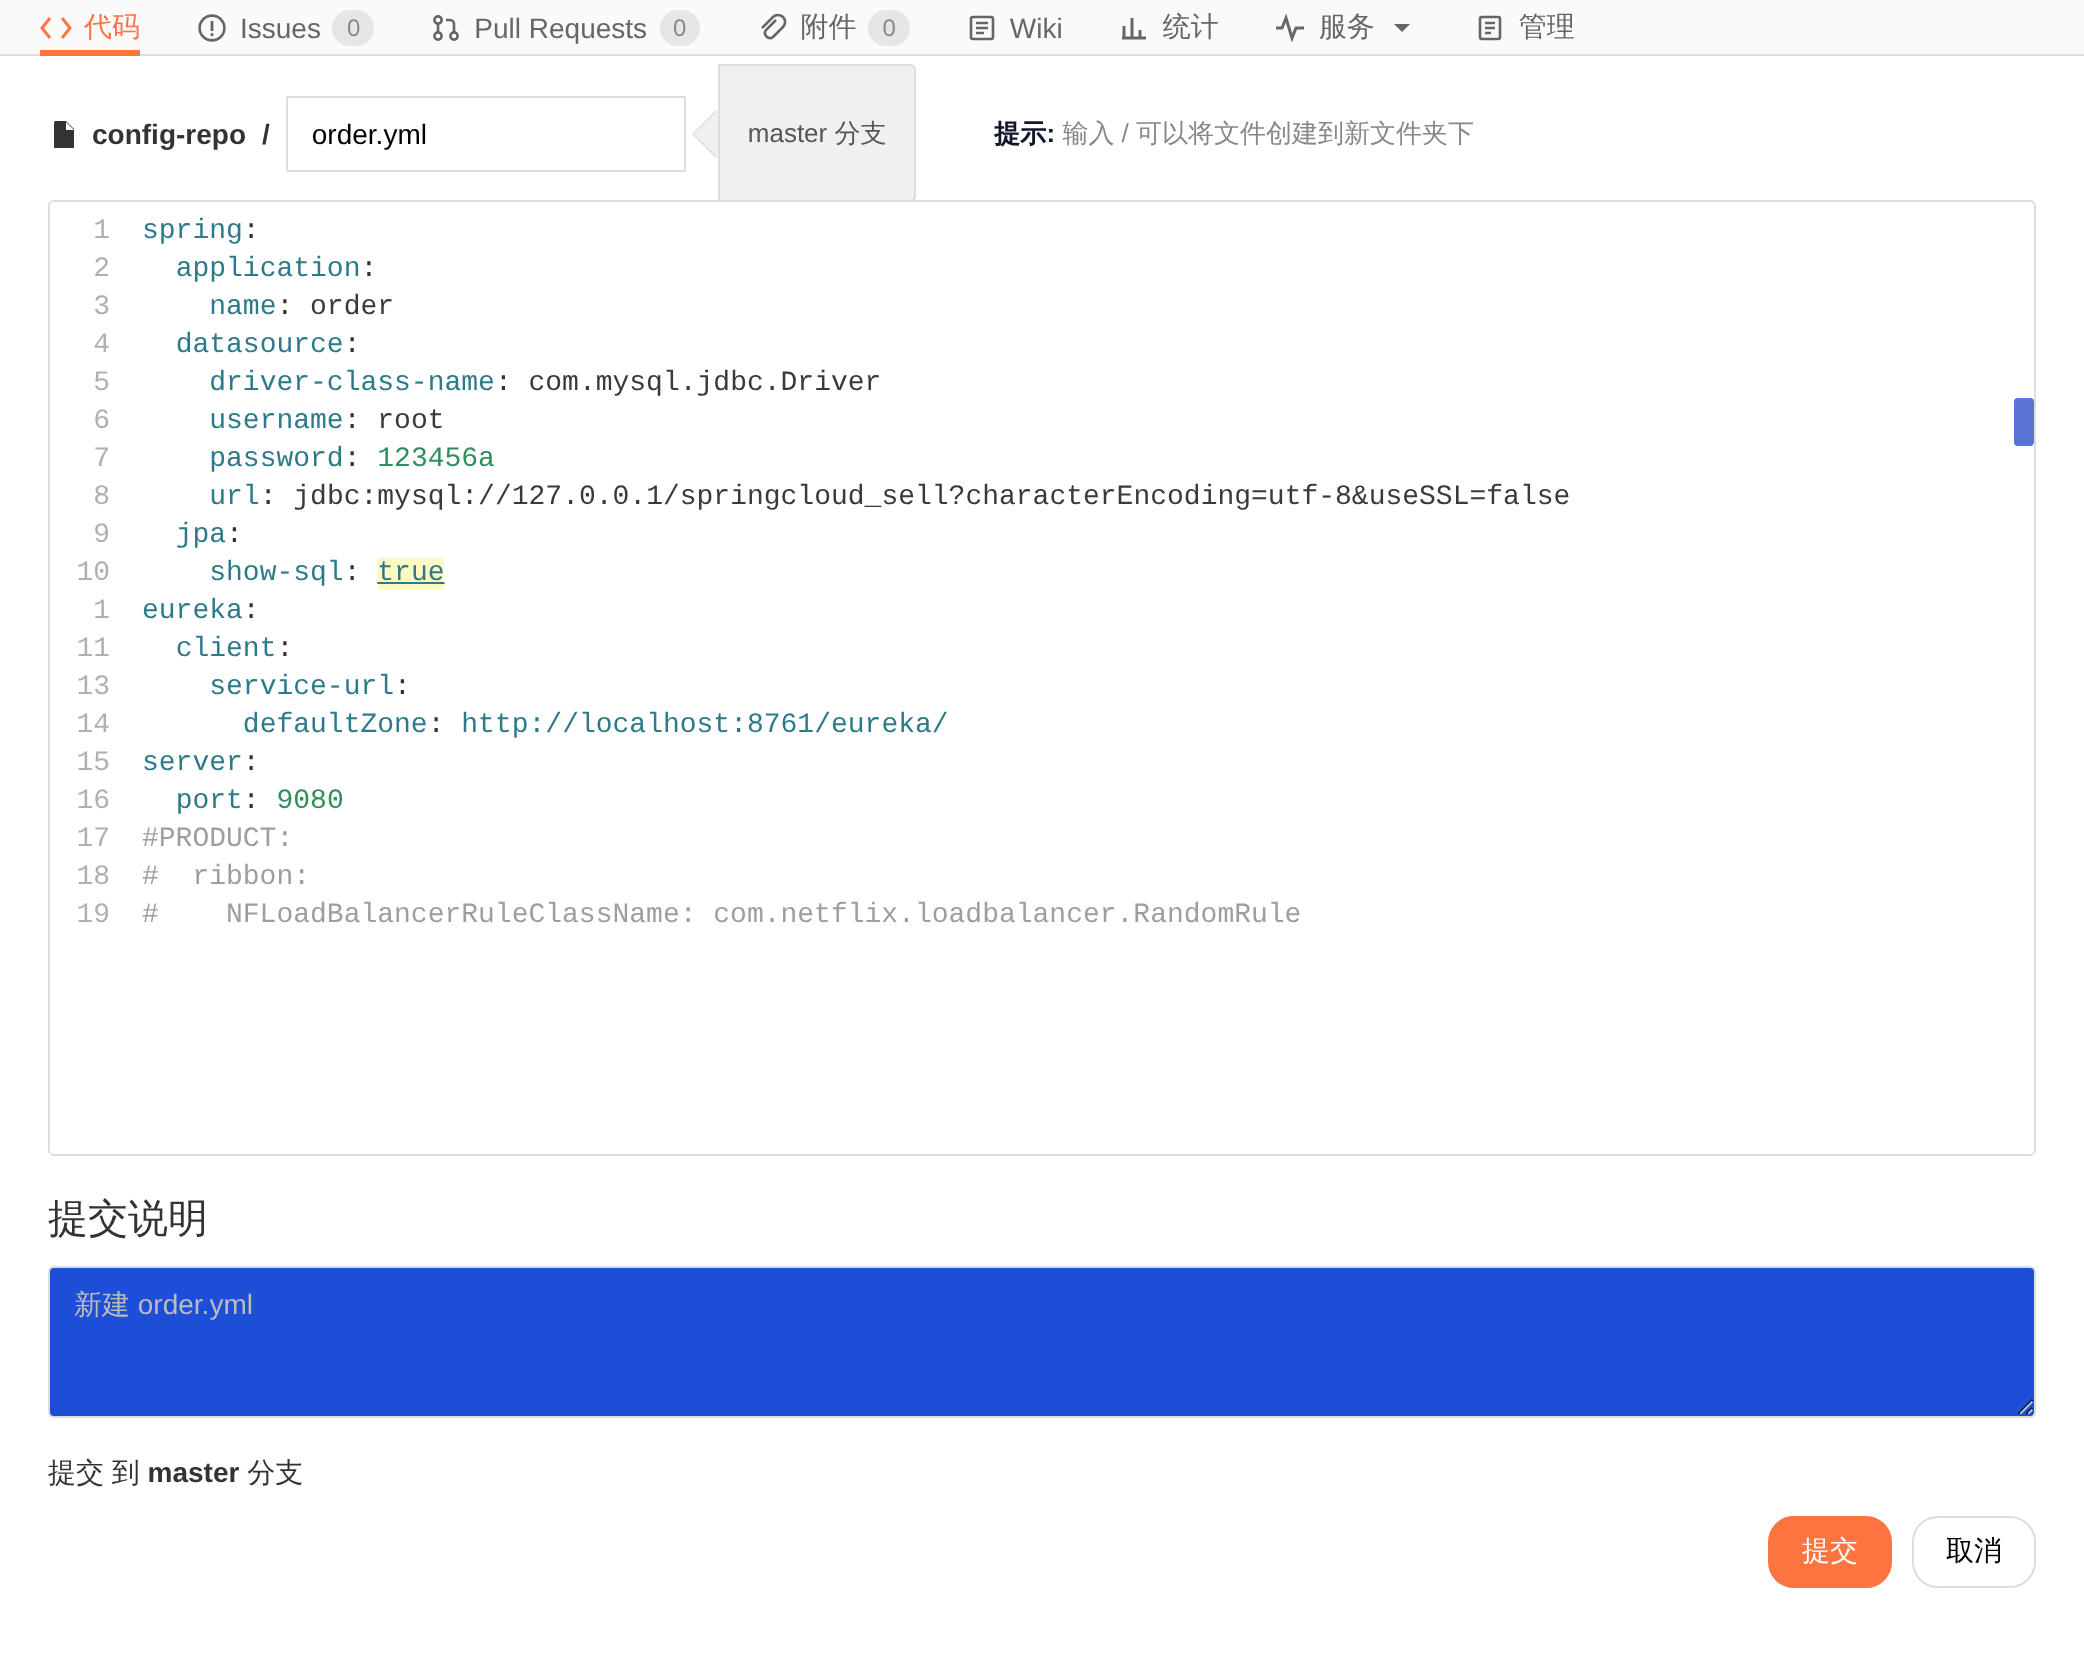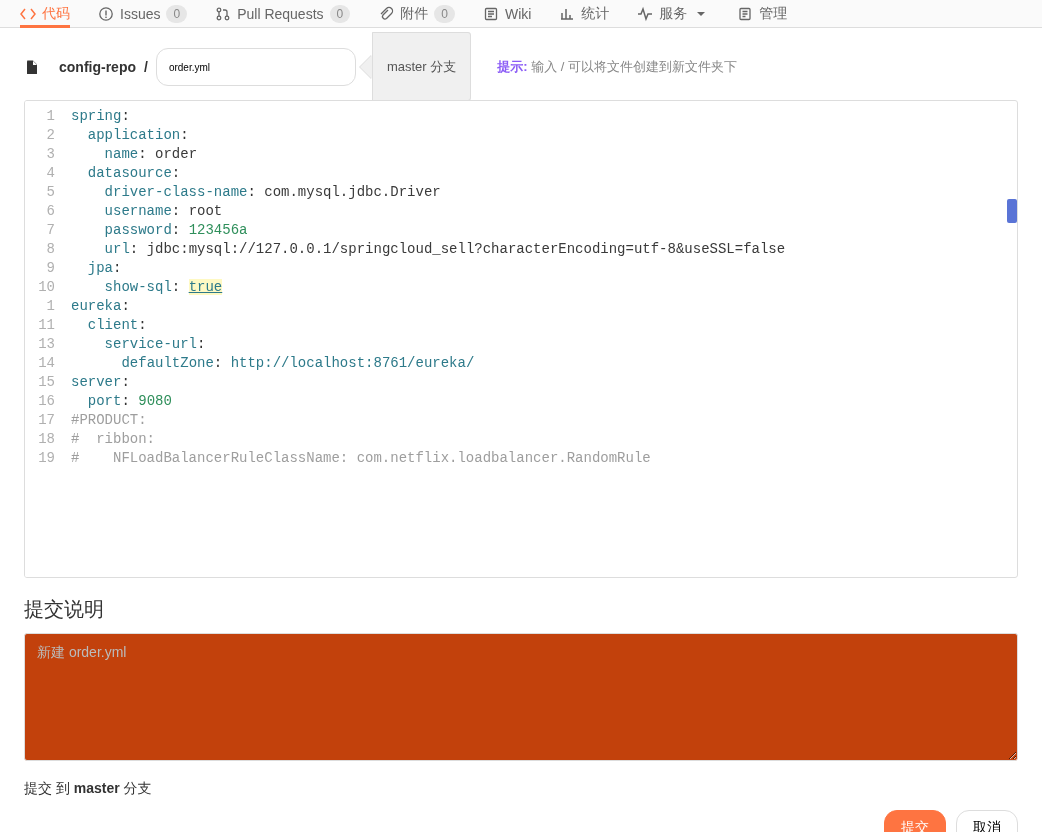--- a/index.html
+++ b/index.html
@@ -8,44 +8,44 @@
 .tabs { display: flex; align-items: center; background: #fafafa; border-bottom: 1px solid #ddd; padding: 0 20px; height: 28px; gap: 28px; }
 .tab { display: flex; align-items: center; gap: 6px; color: #666; cursor: pointer; height: 100%; position: relative; }
 .tab.active { color: #fe7441; font-weight: 500; }
 .tab.active::after { content: ""; position: absolute; left: 0; right: 0; bottom: -1px; height: 3px; background: #fe7441; }
 .tab .icon { width: 16px; height: 16px; display: inline-flex; align-items: center; justify-content: center; }
 .badge { background: #e6e6e6; color: #888; border-radius: 10px; padding: 0 7px; font-size: 12px; line-height: 18px; height: 18px; }
 
 .page { padding: 20px 24px; }
 
 .pathrow { display: flex; align-items: center; gap: 8px; margin-bottom: 14px; }
-.repo-name { display: flex; align-items: center; gap: 19px; font-weight: 600; }
+.repo-name { display: flex; align-items: center; gap: 6px; font-weight: 600; }
 .file-icon-sm { width:16px; height:16px; }
-.filename-input { height: 38px; border: 1px solid #ddd; border-radius: 12px; padding: 0 12px; font-size: 10px; width: 200px; }
+.filename-input { height: 38px; border: 1px solid #ddd; border-radius: 1px; padding: 0 12px; font-size: 14px; width: 200px; }
 .branch-tag { position: relative; margin-left: 8px; }
 .branch-tag .body { background: #f0f0f0; border: 1px solid #ddd; border-radius: 0 3px 3px 0; padding: 26px 14px; font-size: 13px; color: #555; }
 .branch-tag::before { content:""; position:absolute; left:-12px; top:50%; transform:translateY(-50%); border:12px solid transparent; border-right-color:#f0f0f0; z-index:2; border-left:none; }
 .branch-tag::after { content:""; position:absolute; left:-13px; top:50%; transform:translateY(-50%); border:12px solid transparent; border-right-color:#ddd; z-index:1; border-left:none; }
 .hint { margin-left: 18px; color: #888; font-size: 13px; }
-.hint b { color:#8b5cf6; }
+.hint b { color:#0f172a;margin-left:13px; }
 
 .editor { border: 1px solid #ddd; border-radius: 3px; height: 478px; display:flex; font-family: Consolas, "Courier New", monospace; font-size: 14px; overflow:hidden; position:relative; }
 .gutter { background:#fff; color:#b0b0b0; text-align:right; padding: 6px 8px 6px 4px; user-select:none; line-height: 19px; min-width:38px; }
 .code { padding: 6px 8px; line-height: 19px; flex:1; white-space: pre; overflow:auto; }
 .code .k { color: #2d7a8a; } 
 .code .p { color: #333; } 
 .code .s { color: #3a3a3a; }
 .code .bool { color: #2d7a8a; text-decoration: underline; background:#fef9c3; }
 .code .url { color: #2d7a8a; }
 .code .com { color: #9e9e9e; }
 .code .g { color: #2f8f5b; }
 .scroll-ind { position:absolute; right:0; top:98px; width:10px; height:24px; background:#5a74d6; border-radius:2px; }
 
 .section-label { font-size: 20px; margin: 18px 0 10px; color:#333; }
-.commit-msg { width:100%; height:128px; border:1px solid #ddd; border-radius:3px; padding:10px 12px; font-family:inherit; font-size:14px; resize:both; background:#c2410c; }
+.commit-msg { width:100%; height:76px; border:1px solid #ddd; border-radius:3px; padding:10px 12px; font-family:inherit; font-size:14px; resize:both; background:#1d4ed8; }
 .commit-msg::placeholder{ color:#bbb; }
 
 .branch-line { margin: 16px 0 12px; font-size:14px; }
 .actions { display:flex; justify-content:flex-end; gap:10px; padding-bottom:8px; }
 .btn { height:36px; padding:0 16px; border-radius:13px; font-size:14px; cursor:pointer; border:1px solid #ddd; background:#fff; }
 .btn-primary { background:#fe7441; color:#fff; border-color:#fe7441; }
 
 svg { display:block; }
 </style>
 </head>

